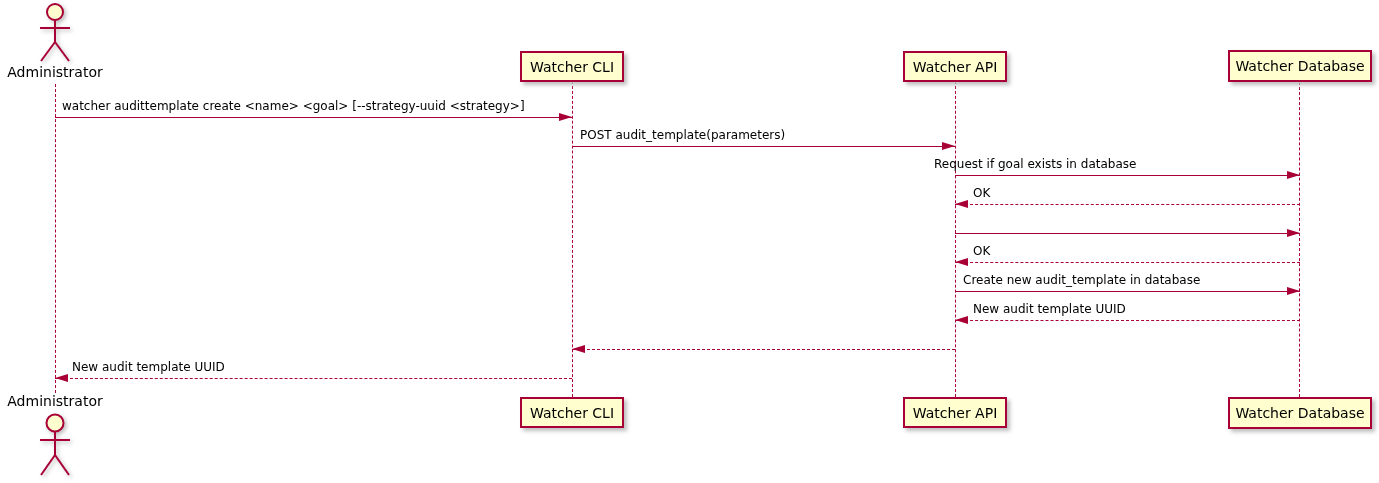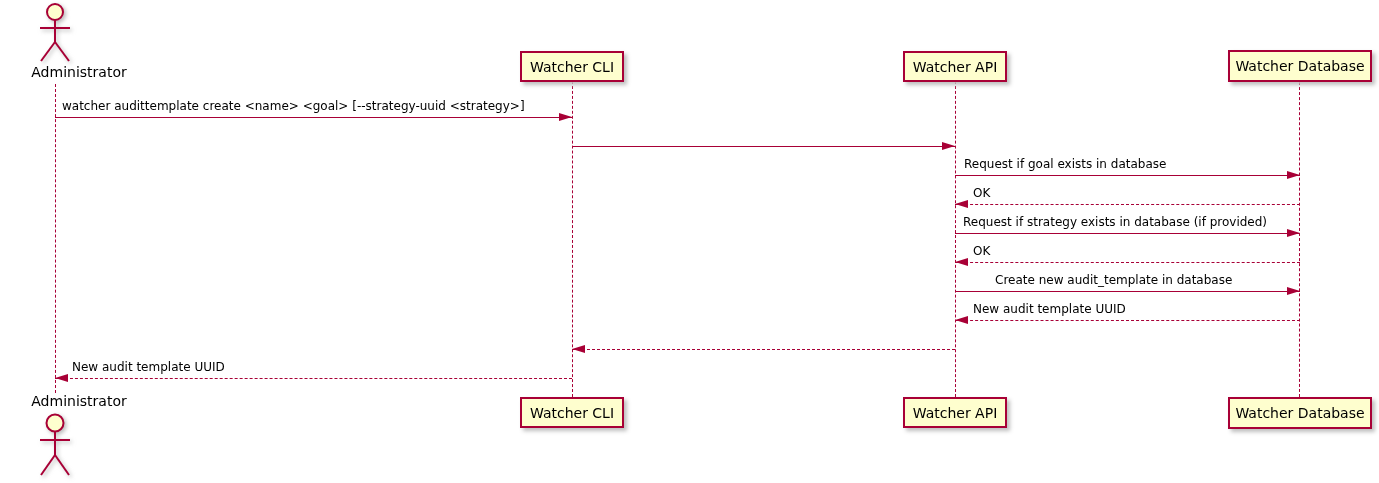--- a/index.html
+++ b/index.html
@@ -24,21 +24,21 @@
     position:absolute;box-sizing:border-box;
     background:var(--fill);
     border:2px solid var(--accent);
     box-shadow:3px 3px 4px #bfbfbf;
     font-size:14px;color:var(--text);
     display:flex;align-items:center;justify-content:center;
     white-space:nowrap;
   }
   .actor-label{
     position:absolute;width:110px;text-align:center;
-    font-size:14px;color:var(--text);white-space:nowrap;margin-left:24px;
+    font-size:14px;color:var(--text);white-space:nowrap;
   }
   .actor-figure{position:absolute;filter:drop-shadow(2.5px 2.5px 2px rgba(130,130,130,.55));}
   .msg-label{
     position:absolute;font-size:12px;color:var(--text);
     white-space:nowrap;height:16px;line-height:16px;
   }
   .msg-line{position:absolute;height:0;}
   .msg-line.solid{border-top:1px solid var(--accent);}
   .msg-line.dashed{border-top:1px dashed var(--accent);}
   .arrow{position:absolute;width:0;height:0;border-top:4px solid transparent;border-bottom:4px solid transparent;}
@@ -65,40 +65,40 @@
   <div class="actor-label" style="left:0px;top:64px;">Administrator</div>
 
   <div class="pbox" style="left:520px;top:51px;width:104px;height:31px;">Watcher CLI</div>
   <div class="pbox" style="left:903px;top:51px;width:104px;height:31px;">Watcher API</div>
   <div class="pbox" style="left:1228px;top:50px;width:144px;height:32px;">Watcher Database</div>
 
   <div class="msg-label" style="left:62px;top:98px;">watcher audittemplate create &lt;name&gt; &lt;goal&gt; [--strategy-uuid &lt;strategy&gt;]</div>
   <div class="msg-line solid" style="left:55px;top:117px;width:517px;"></div>
   <div class="arrow right" style="left:559px;top:113px;"></div>
 
+  <div class="msg-label" style="left:580px;top:127px;">POST audit_template(parameters)</div>
   <div class="msg-line solid" style="left:572px;top:146px;width:383px;"></div>
   <div class="arrow right" style="left:942px;top:142px;"></div>
 
-  <div class="msg-label" style="left:964px;top:156px;">Request if goal exists in database</div>
+  <div class="msg-label" style="left:934px;top:156px;">Request if goal exists in database</div>
   <div class="msg-line solid" style="left:955px;top:175px;width:345px;"></div>
   <div class="arrow right" style="left:1287px;top:171px;"></div>
 
   <div class="msg-label" style="left:973px;top:185px;">OK</div>
   <div class="msg-line dashed" style="left:955px;top:204px;width:345px;"></div>
   <div class="arrow left" style="left:955px;top:200px;"></div>
 
-  <div class="msg-label" style="left:963px;top:214px;">Request if strategy exists in database (if provided)</div>
   <div class="msg-line solid" style="left:955px;top:233px;width:345px;"></div>
   <div class="arrow right" style="left:1287px;top:229px;"></div>
 
   <div class="msg-label" style="left:973px;top:243px;">OK</div>
   <div class="msg-line dashed" style="left:955px;top:262px;width:345px;"></div>
   <div class="arrow left" style="left:955px;top:258px;"></div>
 
-  <div class="msg-label" style="left:995px;top:272px;">Create new audit_template in database</div>
+  <div class="msg-label" style="left:963px;top:272px;">Create new audit_template in database</div>
   <div class="msg-line solid" style="left:955px;top:291px;width:345px;"></div>
   <div class="arrow right" style="left:1287px;top:287px;"></div>
 
   <div class="msg-label" style="left:973px;top:301px;">New audit template UUID</div>
   <div class="msg-line dashed" style="left:955px;top:320px;width:345px;"></div>
   <div class="arrow left" style="left:955px;top:316px;"></div>
 
   <div class="msg-line dashed" style="left:572px;top:349px;width:383px;"></div>
   <div class="arrow left" style="left:572px;top:345px;"></div>
 

